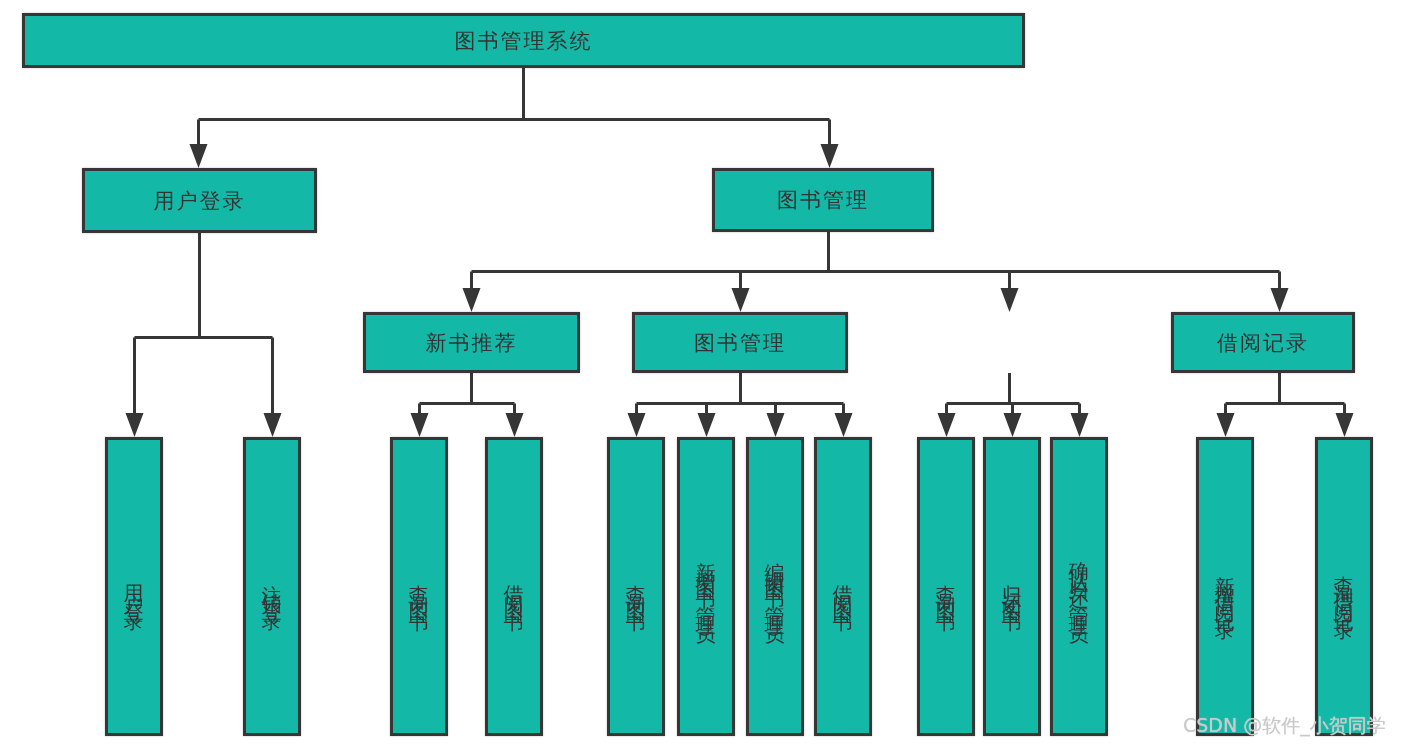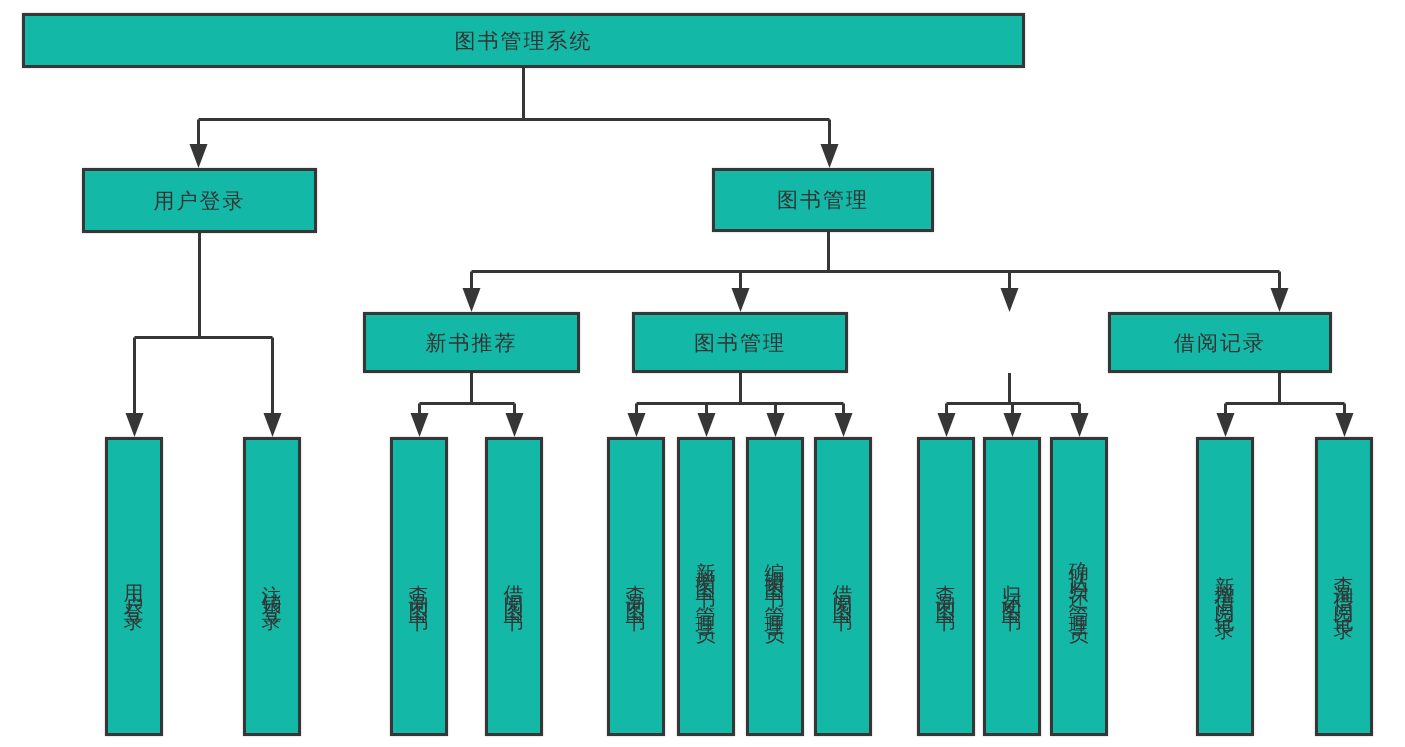--- a/index.html
+++ b/index.html
@@ -106,21 +106,21 @@
   <div class="node h l2" style="left:712px;width:222px;height:64px">
     <span>图书管理</span>
   </div>
 
   <div class="node h l3" style="left:363px;width:217px">
     <span>新书推荐</span>
   </div>
   <div class="node h l3" style="left:632px;width:216px">
     <span>图书管理</span>
   </div>
-  <div class="node h l3" style="left:1108px;width:224px">
+  <div class="node h l3" style="left:1171px;width:184px">
     <span>借阅记录</span>
   </div>
 
   <div class="node v leaf" style="left:105px">
     <span>用户登录</span>
   </div>
   <div class="node v leaf" style="left:243px">
     <span>注销登录</span>
   </div>
 
@@ -154,14 +154,15 @@
     <span>确认归还（管理员）</span>
   </div>
 
   <div class="node v leaf" style="left:1196px">
     <span>新增借阅记录</span>
   </div>
   <div class="node v leaf" style="left:1315px">
     <span>查询借阅记录</span>
   </div>
 
+  <div id="watermark">CSDN @软件_小贺同学</div>
 
 </div>
 
 </body></html>

